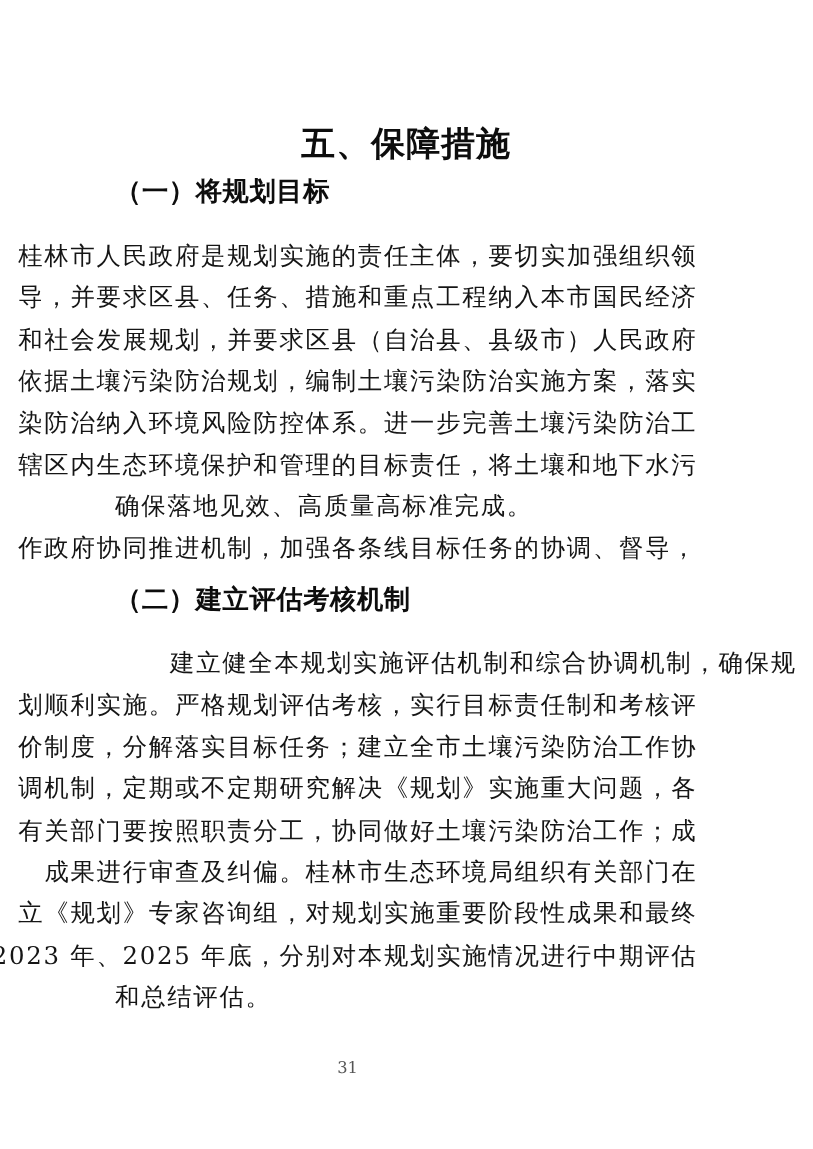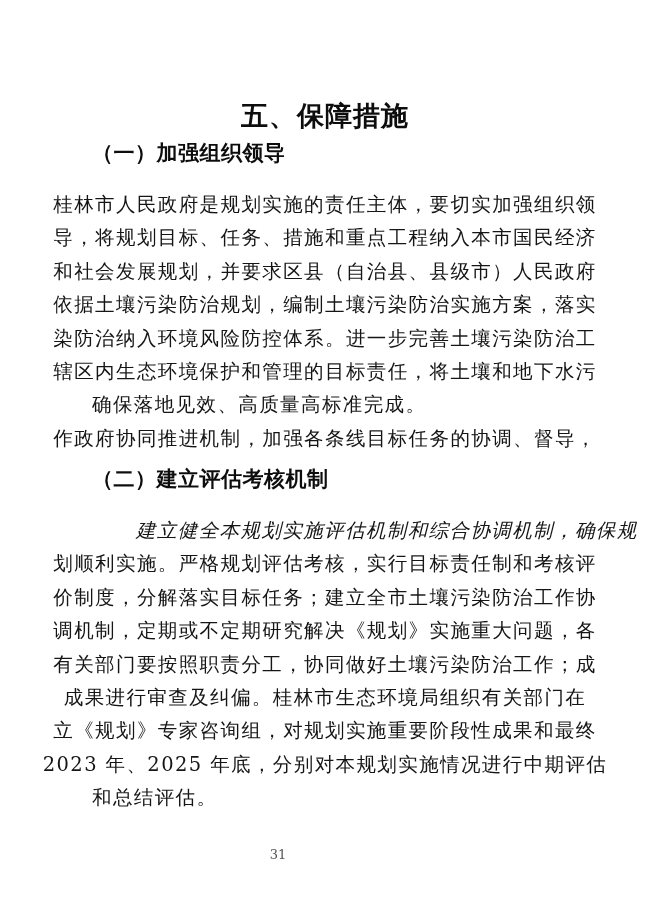--- a/index.html
+++ b/index.html
@@ -80,30 +80,29 @@
     line-height: 33.4px;
     letter-spacing: 1.4px;
     color: #151515;
     white-space: nowrap;
     margin: 0;
   }
 
   
   .body-line.justify {
     display: flex;
-    justify-content: center;
+    justify-content: flex-end;
     width: 466px;
   }
   .body-line.justify > span {
     display: inline-block;
   }
 
   .body-line.indent {
     text-indent: 44px;
-    font-style: italic;
   }
 
   
   .page-number {
     position: absolute;
     left: 0;
     top: 846px;
     width: 556px;
     text-align: center;
     font-family: "DejaVu Serif", "Liberation Serif", serif;
@@ -112,28 +111,28 @@
     line-height: 18px;
   }
 </style>
 </head>
 <body>
 
 <div class="page">
 
   <h1 class="doc-title">五、保障措施</h1>
 
-  <h2 class="sub-heading heading-1">（一）加强组织领导</h2>
+  <h2 class="sub-heading heading-1">（一）将规划目标</h2>
 
   <div class="body-block para-1">
     <p class="body-line justify">
       <span>桂林市人民政府是规划实施的责任主体，要切实加强组织领</span>
     </p>
     <p class="body-line justify">
-      <span>导，将规划目标、任务、措施和重点工程纳入本市国民经济</span>
+      <span>导，并要求区县、任务、措施和重点工程纳入本市国民经济</span>
     </p>
     <p class="body-line justify">
       <span>和社会发展规划，并要求区县（自治县、县级市）人民政府</span>
     </p>
     <p class="body-line justify">
       <span>依据土壤污染防治规划，编制土壤污染防治实施方案，落实</span>
     </p>
     <p class="body-line justify">
       <span>染防治纳入环境风险防控体系。进一步完善土壤污染防治工</span>
     </p>

